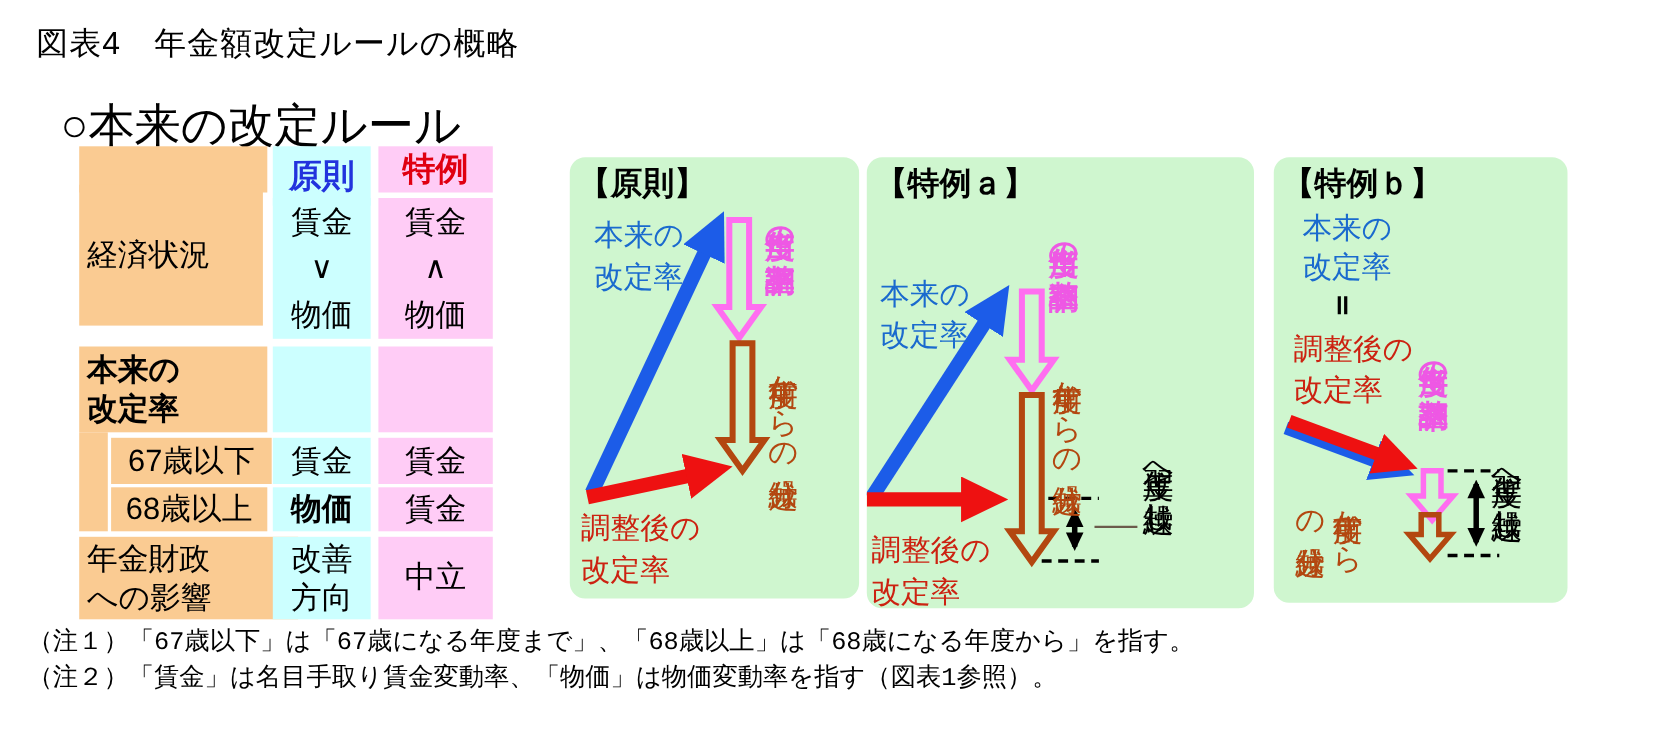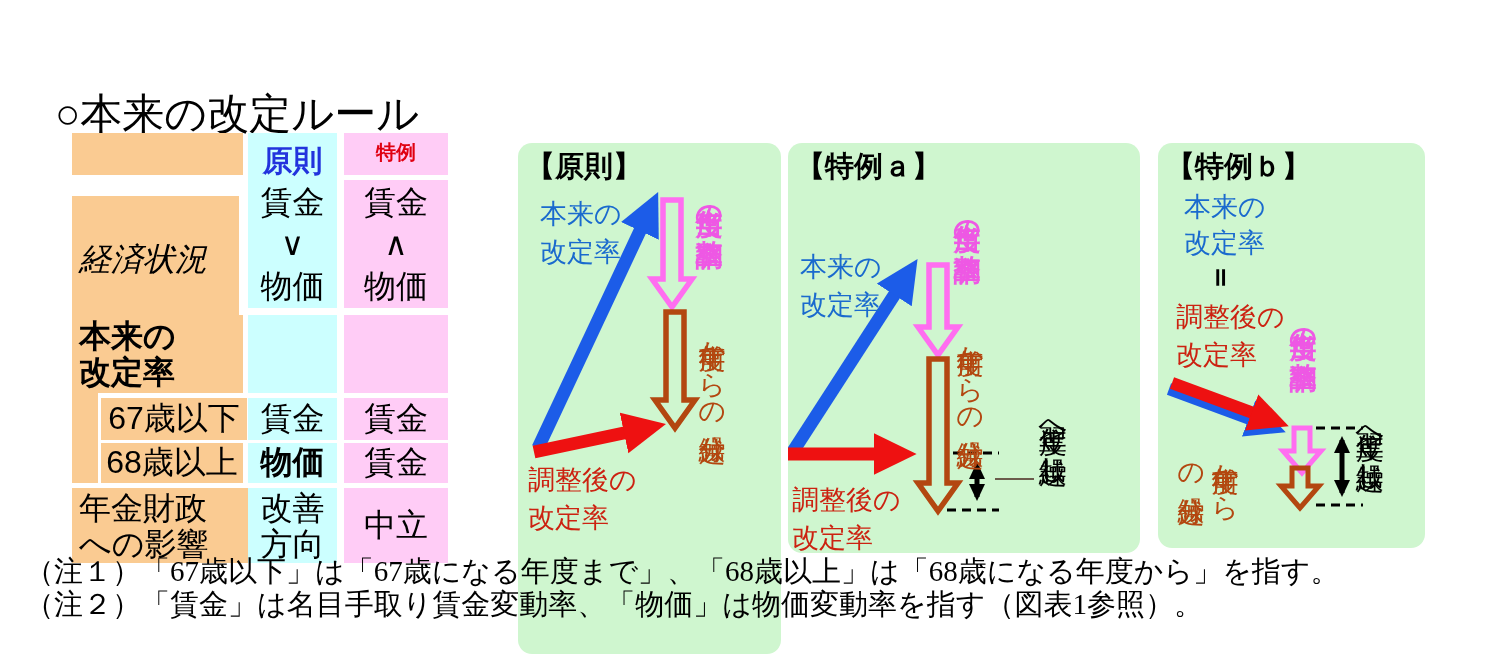--- a/index.html
+++ b/index.html
@@ -7,56 +7,57 @@
   .page {
     position:relative; width:1511px; height:666px; overflow:hidden;
     background:#fff; font-family:"Liberation Sans", sans-serif; color:#000;
   }
   .abs { position:absolute; }
   .fig-title { left:33px; top:20px; font-size:29px; letter-spacing:1px; }
   .sec-heading { top:86px; font-size:42px; letter-spacing:0; white-space:nowrap; }
   .ml { white-space:pre-line; }
   
   .cell { position:absolute; display:flex; align-items:center; justify-content:center;
-          font-size:32px; text-align:center; line-height:1.3; }
+          font-size:28px; text-align:center; line-height:1.3; }
   .cell.orange { background:var(--table-orange,#FACB92); }
   .cell.cyan   { background:var(--table-cyan,#CCFFFF); }
   .cell.pink   { background:var(--table-pink,#FFCCF6); }
   .cell.leftal { justify-content:flex-start; text-align:left; padding-left:7px; }
   .hdr-principle { color:var(--header-blue,#2233DD); font-weight:bold; font-size:30px; }
-  .hdr-special   { color:var(--header-red,#E00011); font-weight:bold; font-size:20px;font-family:Liberation Mono, monospace; }
+  .hdr-special   { color:var(--header-red,#E00011); font-weight:bold; font-size:30px; }
   .bold { font-weight:bold; }
   
   .panel { position:absolute; top:143px; background:var(--panel-green,#CFF6CF); border-radius:14px; }
   .panel svg { position:absolute; left:0; top:0; }
   .panel-title { position:absolute; font-size:29px; font-weight:bold; }
   .lbl-blue { position:absolute; font-size:27px; line-height:38px; color:var(--text-blue,#1A6ACE); }
   .lbl-red  { position:absolute; font-size:27px; line-height:38px; color:var(--text-red,#CC2211); }
   .vtext { position:absolute; writing-mode:vertical-rl; text-orientation:upright;
            line-height:1.26; font-size:27px; }
   .v-pink  { color:var(--text-pink,#EE58E4); font-weight:bold; }
   .v-brown { color:var(--text-brown,#B34710); }
   .v-black { color:#000; font-size:28px; }
   .equals { position:absolute; font-size:30px; font-weight:bold; transform:rotate(90deg); }
   
-  .notes { position:absolute; left:25px; top:555px; font-family:Liberation Serif, serif;
-           font-size:29px; line-height:33px; }
+  .notes { position:absolute; left:25px; top:568px; font-family:Liberation Mono, monospace;
+           font-size:23px; line-height:33px; }
 </style>
 </head>
 <body>
 
 <div class="page">
 
+  <div class="abs fig-title">図表4　年金額改定ルールの概略</div>
   <div class="abs sec-heading" style="left:55px;">○本来の改定ルール</div>
 
   <div class="cell orange" style="left:72px;top:133px;width:171px;height:42px;"></div>
   <div class="cell cyan hdr-principle" style="left:248px;top:133px;width:89px;height:54px;">原則</div>
   <div class="cell pink hdr-special" style="left:344px;top:133px;width:104px;height:42px;">特例</div>
 
-  <div class="cell orange leftal" style="left:72px;top:196px;width:167px;height:128px;font-style:italic;">経済状況</div>
+  <div class="cell orange leftal" style="left:72px;top:168px;width:167px;height:128px;">経済状況</div>
   <div class="cell cyan ml" style="left:248px;top:180px;width:89px;height:128px;line-height:42px;">賃金
 ∨
 物価</div>
   <div class="cell pink ml" style="left:344px;top:180px;width:104px;height:128px;line-height:42px;">賃金
 ∧
 物価</div>
 
   <div class="cell orange leftal ml bold" style="left:72px;top:315px;width:171px;height:78px;line-height:36px;">本来の
 改定率</div>
   <div class="cell orange" style="left:72px;top:393px;width:26px;height:90px;"></div>
@@ -70,21 +71,21 @@
   <div class="cell orange" style="left:101px;top:443px;width:142px;height:40px;">68歳以上</div>
   <div class="cell cyan bold" style="left:248px;top:443px;width:89px;height:40px;">物価</div>
   <div class="cell pink" style="left:344px;top:443px;width:104px;height:40px;">賃金</div>
 
   <div class="cell orange leftal ml" style="left:72px;top:488px;width:199px;height:75px;line-height:36px;">年金財政
 への影響</div>
   <div class="cell cyan ml" style="left:248px;top:488px;width:89px;height:75px;line-height:36px;">改善
 方向</div>
   <div class="cell pink" style="left:344px;top:488px;width:104px;height:75px;">中立</div>
 
-  <div class="panel" style="left:518px;width:263px;height:511px;border-radius:14px;">
+  <div class="panel" style="left:518px;width:263px;height:401px;border-radius:14px;">
     <svg width="263" height="409" viewBox="0 0 263 409">
       <defs>
         <marker id="p1b" markerWidth="3.6" markerHeight="3.4" refX="1.1" refY="1.6" orient="auto" markerUnits="strokeWidth">
             <path d="M0,0 L3.3,1.6 L0,3.2 Z" style="fill:var(--arrow-blue,#1C5CE8)"></path>
           </marker>
         <marker id="p1r" markerWidth="3.6" markerHeight="3.4" refX="1.1" refY="1.6" orient="auto" markerUnits="strokeWidth">
             <path d="M0,0 L3.3,1.6 L0,3.2 Z" style="fill:var(--arrow-red,#EE1111)"></path>
           </marker>
       </defs>
       <line x1="20" y1="305" x2="128" y2="75" style="stroke:var(--arrow-blue,#1C5CE8)" stroke-width="13" marker-end="url(#p1b)"></line>

